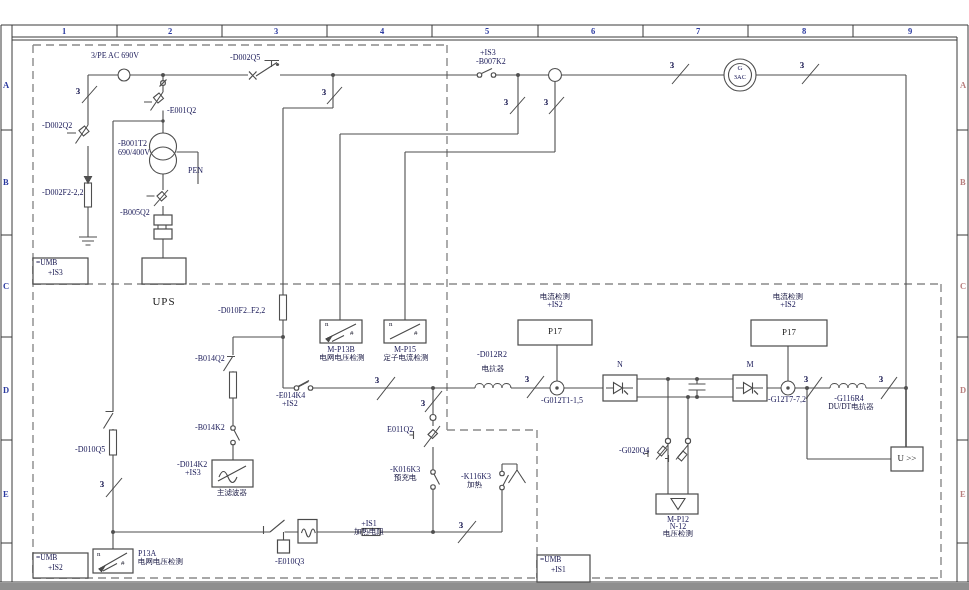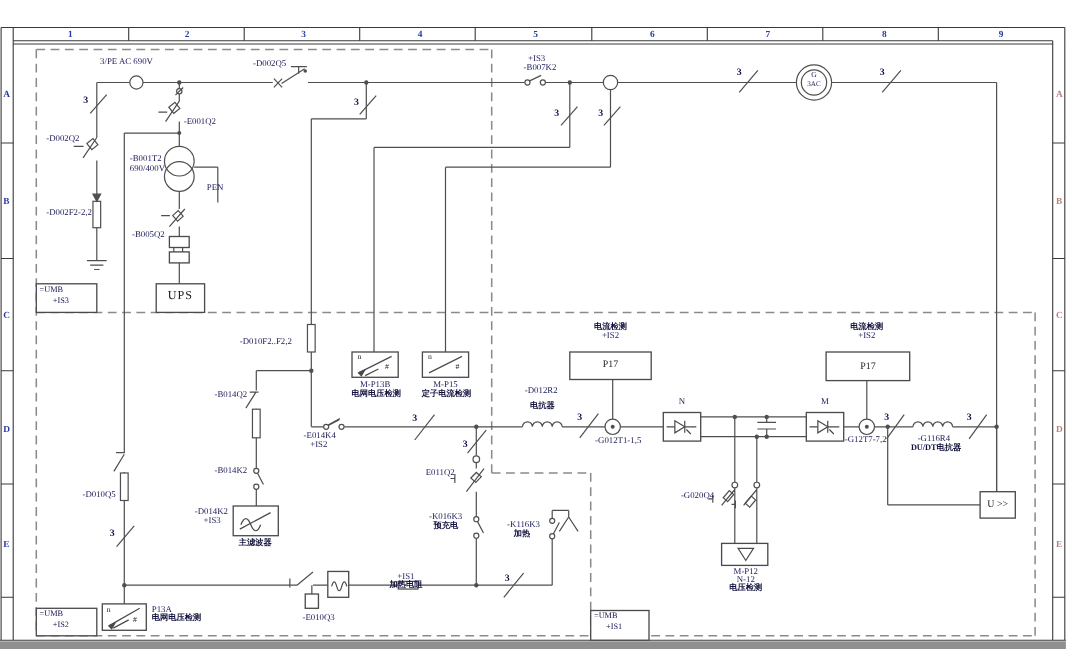--- a/index.html
+++ b/index.html
@@ -1,23 +1,23 @@
 <!DOCTYPE html>
 <html><head>
 <meta charset="utf-8">
 <style>
   html,body{margin:0;padding:0;background:#e8e8e8;}
   .stage{position:relative;width:969px;height:590px;background:#ffffff;
          font-family:"Liberation Serif","DejaVu Serif",serif;overflow:hidden;}
   .stage svg{position:absolute;left:0;top:0;}
   .lb{position:absolute;font-size:8px;color:#1a1a58;line-height:1.12;white-space:nowrap;}
   .c{transform:translateX(-50%);}
-  .cn{font-size:7.5px;color:#10103c;font-weight:bold;}
+  .cn{font-size:7.5px;color:#10103c;}
   .b3{font-weight:bold;font-size:9px;color:#10104a;}
-  .big{font-size:11px;letter-spacing:1px;color:#222;}
+  .big{font-size:11px;letter-spacing:1px;color:#222;margin-top:32px;}
   .p17t{font-size:9px;color:#222;}
   .gsym{font-size:7px;color:#223;}
   .gc{position:absolute;font-weight:bold;font-size:8.5px;color:#2b3aa0;transform:translateX(-50%);font-family:"Liberation Serif",serif;}
   .gr{position:absolute;font-weight:bold;font-size:8.5px;color:#2b3aa0;font-family:"Liberation Serif",serif;}
   .grr{color:#b87f7f;}
   .ub{font-size:7.5px;color:#14144c;}
 </style>
 </head>
 <body>
 

